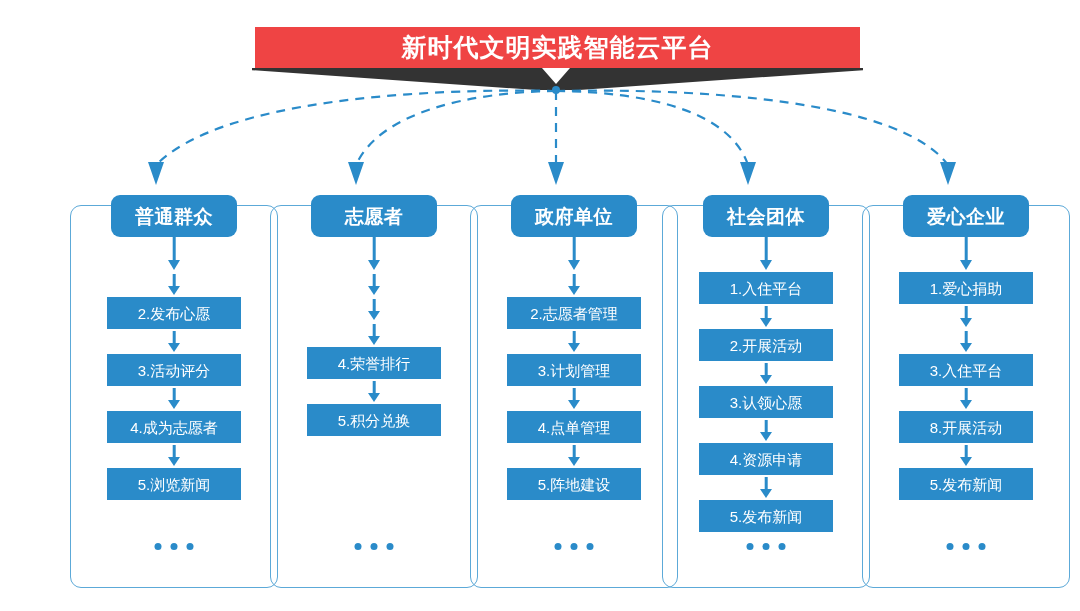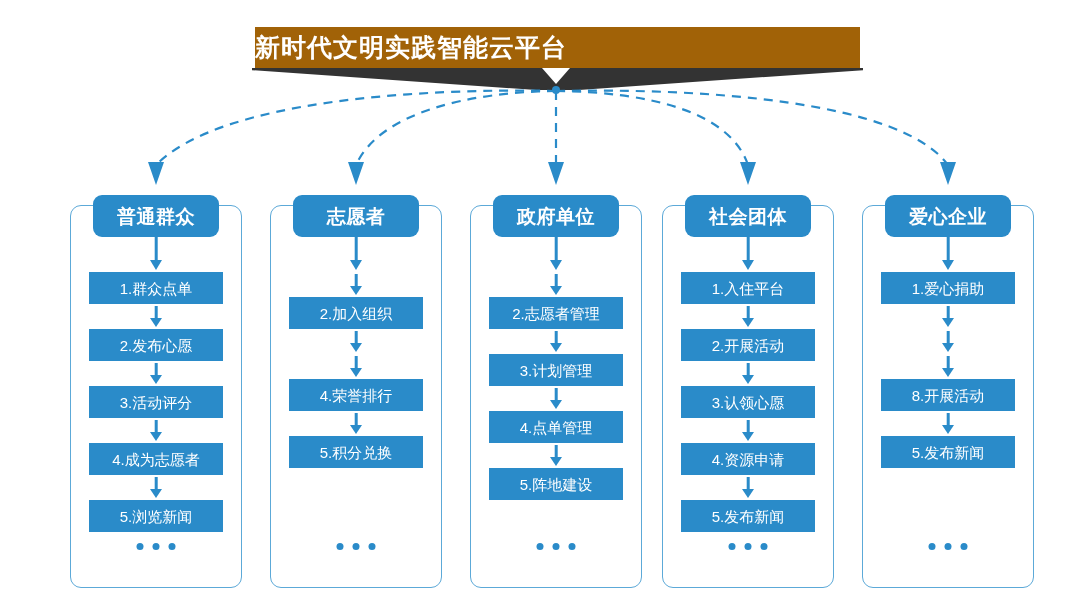--- a/index.html
+++ b/index.html
@@ -8,43 +8,43 @@
     background:#ffffff;
     font-family:"Liberation Sans","DejaVu Sans",sans-serif;
     overflow:hidden;
     position:relative;
   }
   #stage{position:absolute;left:0;top:0;width:1080px;height:611px;}
 
   
   #banner{
     position:absolute;left:255px;top:27px;width:605px;height:41px;
-    background:#a16207;
-    display:flex;align-items:center;justify-content:flex-start;
+    background:#ef4444;
+    display:flex;align-items:center;justify-content:center;
   }
   #banner-title{
     color:#ffffff;font-size:25px;font-weight:bold;letter-spacing:1px;
     line-height:1;white-space:nowrap;
   }
   #banner-shadow{
     position:absolute;left:252px;top:68px;width:611px;height:22px;
     background:#333333;
     clip-path:polygon(0 0,100% 0,100% 10%,53.5% 100%,46.5% 100%,0 10%);
   }
   #banner-notch{
     position:absolute;left:542px;top:68px;width:28px;height:16px;
     background:#ffffff;
     clip-path:polygon(0 0,100% 0,50% 100%);
   }
 
   
   #links{position:absolute;left:0;top:0;width:1080px;height:611px;pointer-events:none;}
 
   
-  .column{position:absolute;top:205px;width:172px;height:383px;}
+  .column{position:absolute;top:205px;width:208px;height:383px;}
   .col-outline{
     position:absolute;left:0;top:0;width:100%;height:100%;
     border:1.6px solid #5CA9D8;border-radius:11px;box-sizing:border-box;
   }
   .col-header{
     position:absolute;left:50%;top:-10px;transform:translateX(-50%);
     width:126px;height:42px;background:#2A8BC9;border-radius:9px;
     display:flex;align-items:center;justify-content:center;
     box-sizing:border-box;
   }
@@ -130,23 +130,20 @@
     <circle cx="556" cy="90" r="4" fill="#2A8BC9"></circle>
   </svg>
 
   <div class="column" style="left:70px">
     <div class="col-outline"></div>
     <div class="col-header">
       <span class="col-header-label">普通群众</span>
     </div>
     <div class="head-arrow"></div>
     <div class="steps">
-      <div class="step-box">
-          <span class="step-label">1.群众点单</span>
-        </div>
       <div class="arrow-down"></div>
       <div class="step-box">
           <span class="step-label">2.发布心愿</span>
         </div>
       <div class="arrow-down"></div>
       <div class="step-box">
           <span class="step-label">3.活动评分</span>
         </div>
       <div class="arrow-down"></div>
       <div class="step-box">
@@ -165,23 +162,20 @@
   </div>
 
   <div class="column" style="left:270px">
     <div class="col-outline"></div>
     <div class="col-header">
       <span class="col-header-label">志愿者</span>
     </div>
     <div class="head-arrow"></div>
     <div class="steps">
       <div class="arrow-down"></div>
-      <div class="step-box">
-          <span class="step-label">2.加入组织</span>
-        </div>
       <div class="arrow-down"></div>
       <div class="arrow-down"></div>
       <div class="step-box">
           <span class="step-label">4.荣誉排行</span>
         </div>
       <div class="arrow-down"></div>
       <div class="step-box">
           <span class="step-label">5.积分兑换</span>
         </div>
     </div>
@@ -262,20 +256,23 @@
     <div class="col-header">
       <span class="col-header-label">爱心企业</span>
     </div>
     <div class="head-arrow"></div>
     <div class="steps">
       <div class="step-box">
           <span class="step-label">1.爱心捐助</span>
         </div>
       <div class="arrow-down"></div>
       <div class="arrow-down"></div>
+      <div class="step-box">
+          <span class="step-label">3.入住平台</span>
+        </div>
       <div class="arrow-down"></div>
       <div class="step-box">
           <span class="step-label">8.开展活动</span>
         </div>
       <div class="arrow-down"></div>
       <div class="step-box">
           <span class="step-label">5.发布新闻</span>
         </div>
     </div>
     <div class="ellipsis">

